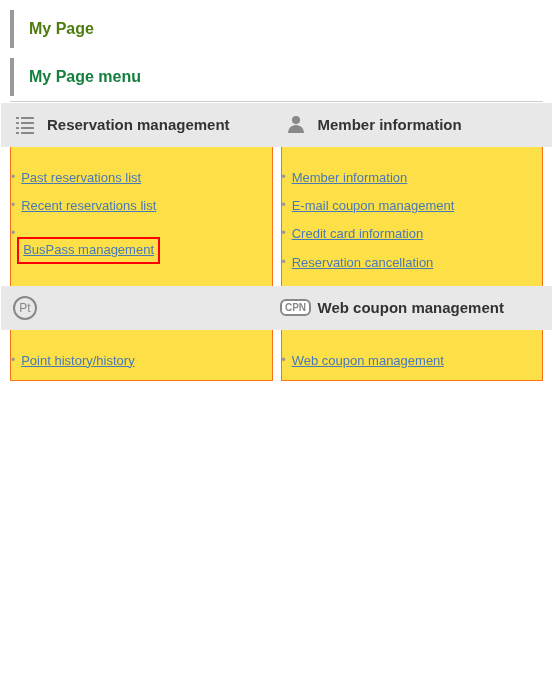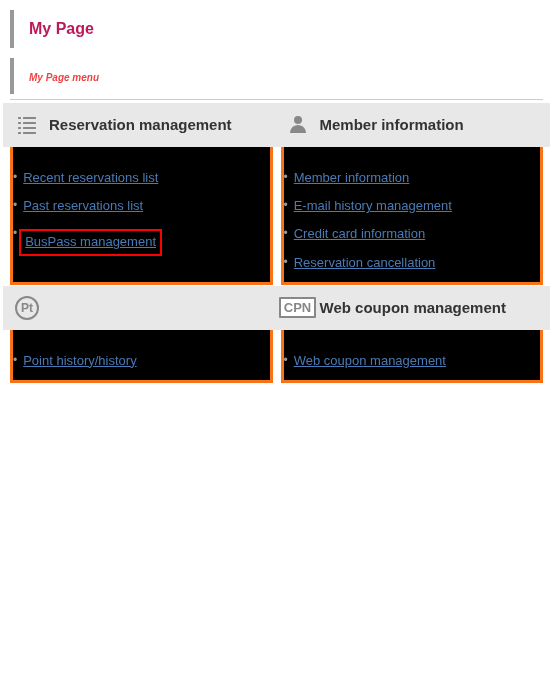--- a/index.html
+++ b/index.html
@@ -14,53 +14,52 @@
 
     .page-title-section {
       padding: 10px 15px;
       border-left: 4px solid #999;
       margin: 10px 10px 0 10px;
     }
 
     .page-title {
       font-size: 16px;
       font-weight: bold;
-      color: #be185d;
+      color: #4d7c0f;
     }
 
     .section-header {
       padding: 10px 15px;
       border-left: 4px solid #999;
       margin: 10px 10px 5px 10px;
       background: #fff;
     }
 
     .section-header-title {
-      font-size: 10px;
-      font-weight: bold;
-      color: #ef4444;
-      font-style: italic;
+      font-size: 16px;
+      font-weight: bold;
+      color: #15803d;
     }
 
     hr.divider {
       border: none;
       border-top: 1px solid #ccc;
       margin: 0 10px 10px 10px;
     }
 
     .grid-container {
       display: grid;
       grid-template-columns: 1fr 1fr;
       gap: 8px;
       padding: 0 10px 10px 10px;
     }
 
     .grid-card {
-      background: #000000;
-      border: 3px solid #f97316;
+      background: #fde047;
+      border: 1px solid #f97316;
     }
 
     .card-header {
       display: flex;
       align-items: center;
       gap: 8px;
       margin-bottom: 12px;
       background: #e8e8e8;
       margin: -10px -10px 12px -10px;
       padding: 8px 10px;
@@ -106,44 +105,44 @@
     .card-links a {
       color: #4a7ab5;
       text-decoration: underline;
       font-size: 13px;
       line-height: 1.4;
     }
 
     .highlighted-item {
       border: 2px solid red;
       padding: 2px 4px;
-      margin: 4px -4px;
+      margin: 12px -4px;
       display: inline-block;
     }
 
     .icon-point {
       display: inline-block;
       width: 24px;
       height: 24px;
       border: 2px solid #888;
       border-radius: 50%;
       display: flex;
       align-items: center;
       justify-content: center;
       font-size: 12px;
-      font-weight: bold;
+      font-weight: normal;
       color: #888;
     }
 
     .icon-coupon {
       display: inline-block;
       border: 2px solid #888;
-      border-radius: 1px;
+      border-radius: 6px;
       padding: 1px 3px;
-      font-size: 13px;
+      font-size: 10px;
       font-weight: bold;
       color: #888;
       background: #fff;
     }
 
     
     .icon-svg {
       width: 24px;
       height: 24px;
       fill: #888;
@@ -173,24 +172,24 @@
     <rect x="3" y="14" width="3" height="2" rx="0.5"></rect>
     <rect x="8" y="14" width="13" height="2" rx="0.5"></rect>
     <rect x="3" y="19" width="3" height="2" rx="0.5"></rect>
     <rect x="8" y="19" width="13" height="2" rx="0.5"></rect>
   </svg>
         </div>
         <div class="card-title">Reservation management</div>
       </div>
       <ul class="card-links">
         <li>
+          <a href="#">Past reservations list</a>
+        </li>
+        <li>
           <a href="#">Recent reservations list</a>
-        </li>
-        <li>
-          <a href="#">Past reservations list</a>
         </li>
         <li>
           <a href="#" class="highlighted-item">BusPass management</a>
         </li>
       </ul>
     </div>
     <div class="grid-card">
       <div class="card-header">
         <div class="card-icon">
           <svg class="icon-svg" viewBox="0 0 24 24" xmlns="http://www.w3.org/2000/svg">
@@ -198,21 +197,21 @@
     <path d="M4 20c0-4.4 3.6-8 8-8s8 3.6 8 8H4z"></path>
   </svg>
         </div>
         <div class="card-title">Member information</div>
       </div>
       <ul class="card-links">
         <li>
           <a href="#">Member information</a>
         </li>
         <li>
-          <a href="#">E-mail history management</a>
+          <a href="#">E-mail coupon management</a>
         </li>
         <li>
           <a href="#">Credit card information</a>
         </li>
         <li>
           <a href="#">Reservation cancellation</a>
         </li>
       </ul>
     </div>
     <div class="grid-card">

